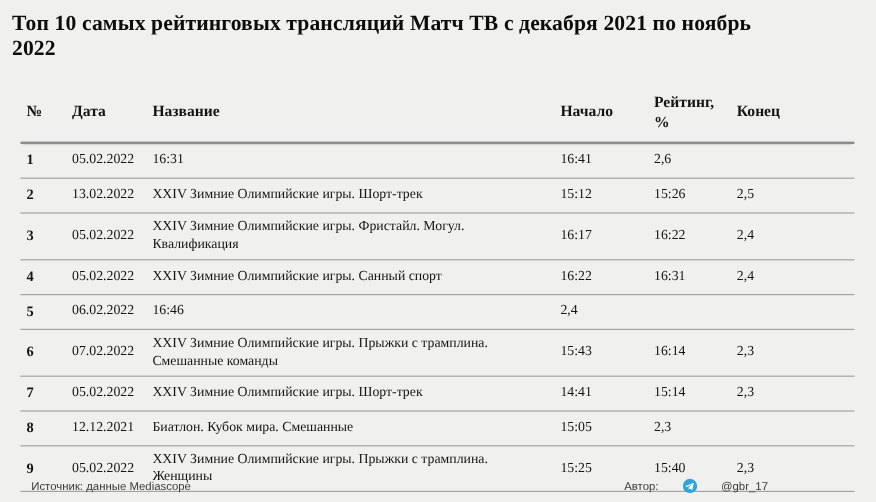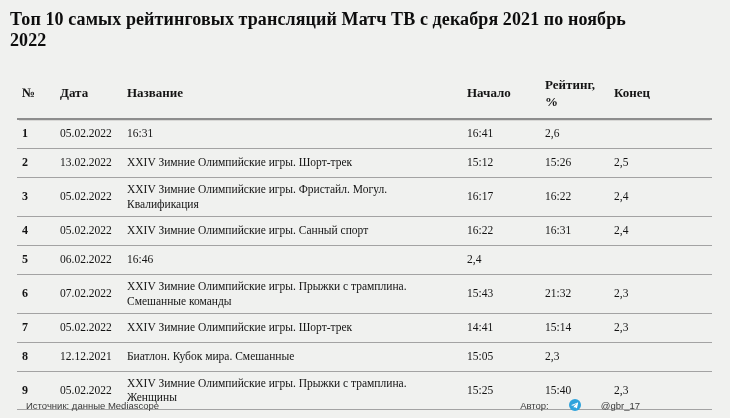--- a/index.html
+++ b/index.html
@@ -122,21 +122,21 @@
       <div class="cell">06.02.2022</div>
       <div class="cell">16:46</div>
       <div class="cell">2,4</div>
     </div>
 
     <div class="row body-row">
       <div class="cell num">6</div>
       <div class="cell">07.02.2022</div>
       <div class="cell name">XXIV Зимние Олимпийские игры. Прыжки с трамплина. Смешанные команды</div>
       <div class="cell">15:43</div>
-      <div class="cell">21:32</div>
+      <div class="cell">16:14</div>
       <div class="cell">2,3</div>
     </div>
 
     <div class="row body-row">
       <div class="cell num">7</div>
       <div class="cell">05.02.2022</div>
       <div class="cell name">XXIV Зимние Олимпийские игры. Шорт-трек</div>
       <div class="cell">14:41</div>
       <div class="cell">15:14</div>
       <div class="cell">2,3</div>

